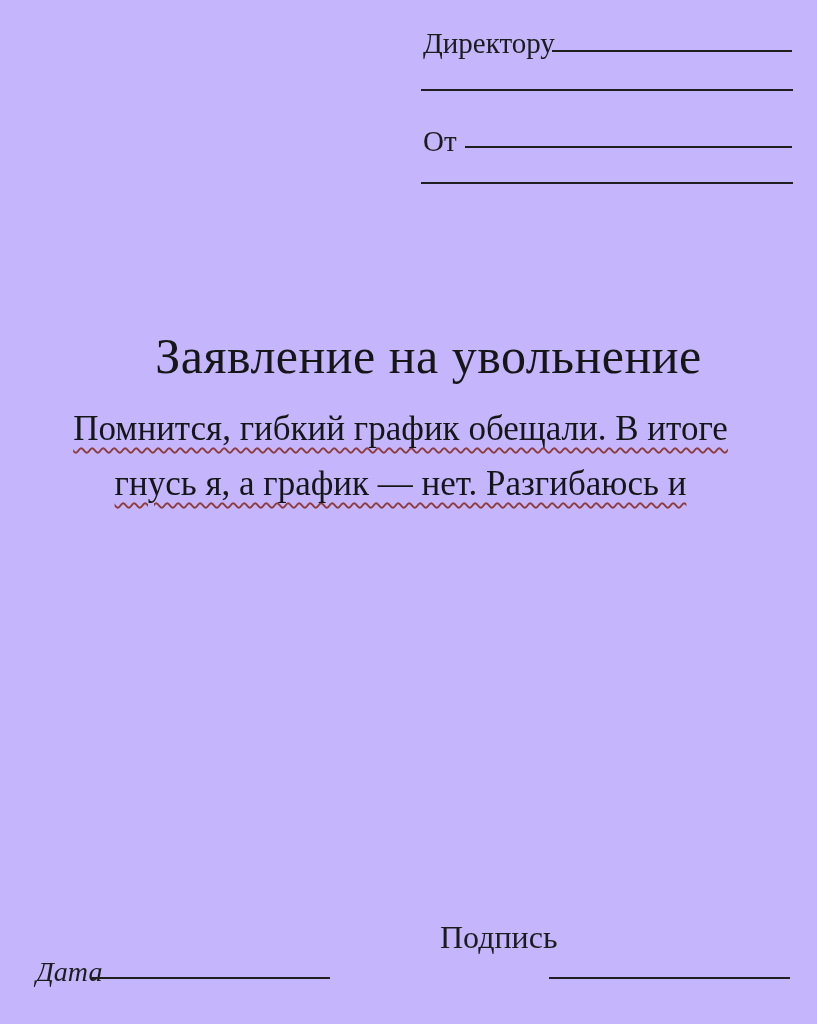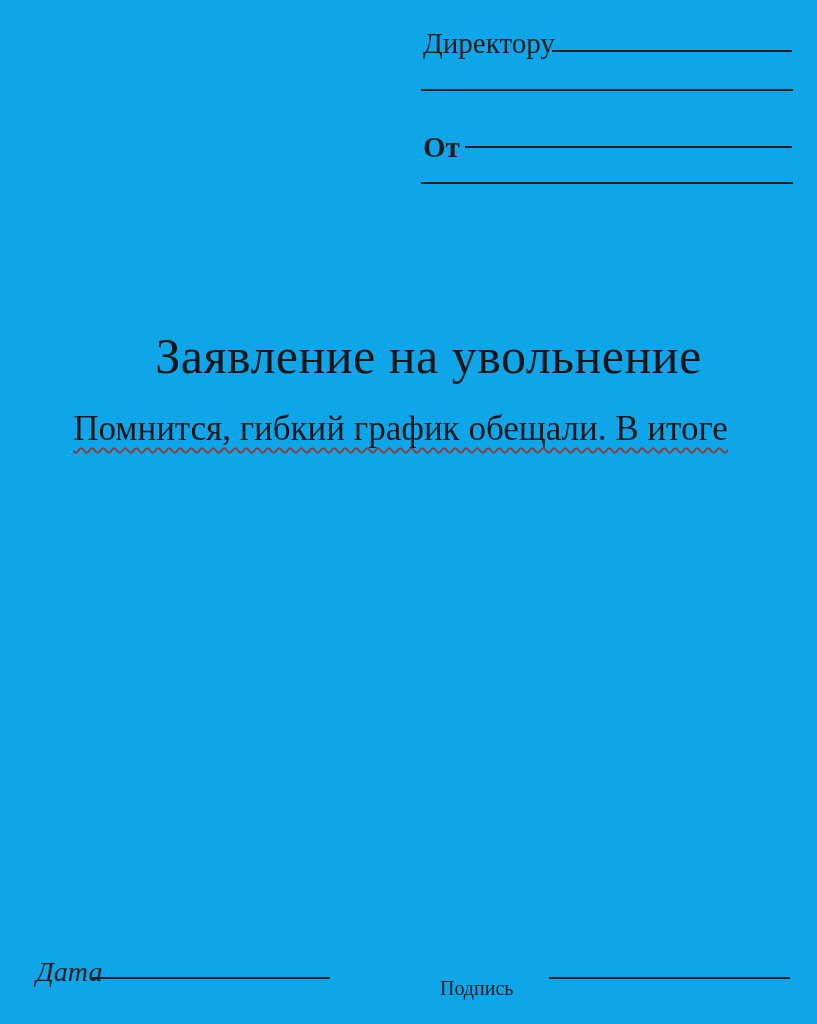--- a/index.html
+++ b/index.html
@@ -4,42 +4,42 @@
 <style>
   html, body {
     margin: 0;
     padding: 0;
     background: #ffffff;
   }
   .page {
     position: relative;
     width: 817px;
     height: 1024px;
-    background: #0ea5e9;
+    background: #c4b5fd;
     overflow: hidden;
     font-family: "Liberation Serif", "DejaVu Serif", serif;
     color: #1c1c1c;
   }
   .label {
     position: absolute;
     font-size: 29px;
     line-height: 1;
     white-space: nowrap;
     color: #1c1c1c;
   }
   .rule {
     position: absolute;
     border-top: 2px solid #1f1f1f;
     height: 0;
   }
   
   .director-label { left: 423px; top: 29px; }
   .line-director  { left: 552px; top: 50px;  width: 240px; }
   .line-director2 { left: 421px; top: 89px;  width: 372px; }
-  .from-label     { left: 423px; top: 133px; font-weight: bold; }
+  .from-label     { left: 423px; top: 127px; }
   .line-from      { left: 465px; top: 146px; width: 327px; }
   .line-from2     { left: 421px; top: 182px; width: 372px; }
 
   
   .doc-title {
     position: absolute;
     left: 0;
     top: 292px;
     width: 817px;
     text-align: center;
@@ -68,40 +68,41 @@
     text-decoration-style: wavy;
     text-decoration-color: #8d3b3b;
     text-decoration-thickness: 2px;
     text-underline-offset: 7px;
   }
   .doc-body .body-row { display: block; }
 
   
   .date-label      { left: 36px;  top: 958px; font-size: 28px; font-style: italic; }
   .line-date       { left: 92px;  top: 977px; width: 238px; }
-  .signature-label { left: 440px; top: 978px; font-size: 20px; }
+  .signature-label { left: 440px; top: 921px; font-size: 32px; }
   .line-signature  { left: 549px; top: 977px; width: 241px; }
 </style>
 </head>
 <body>
 
 <div class="page">
 
   <span class="label director-label">Директору</span>
   <div class="rule line-director"></div>
   <div class="rule line-director2"></div>
 
   <span class="label from-label">От</span>
   <div class="rule line-from"></div>
   <div class="rule line-from2"></div>
 
   <h1 class="doc-title">Заявление на увольнение</h1>
 
   <div class="doc-body">
     <span class="body-row"><span class="squiggle-line">Помнится, гибкий график обещали. В итоге</span></span>
+    <span class="body-row"><span class="squiggle-line">гнусь я, а график — нет. Разгибаюсь и</span></span>
   </div>
 
   <span class="label date-label">Дата</span>
   <div class="rule line-date"></div>
 
   <span class="label signature-label">Подпись</span>
   <div class="rule line-signature"></div>
 
 </div>
 

